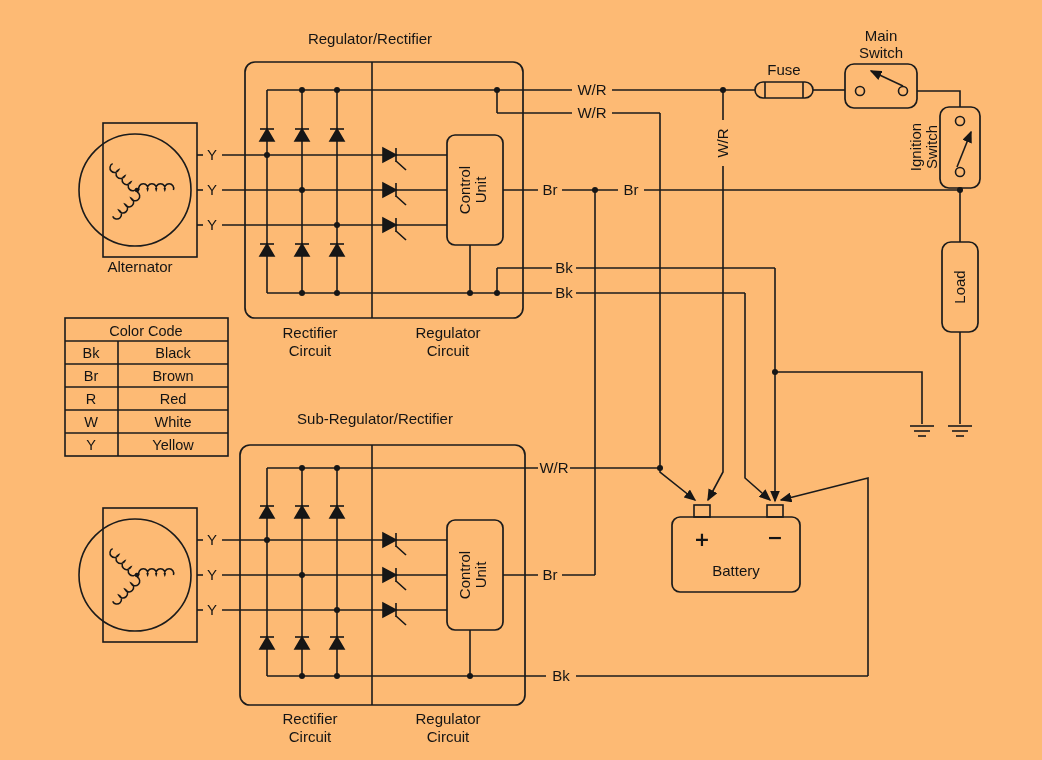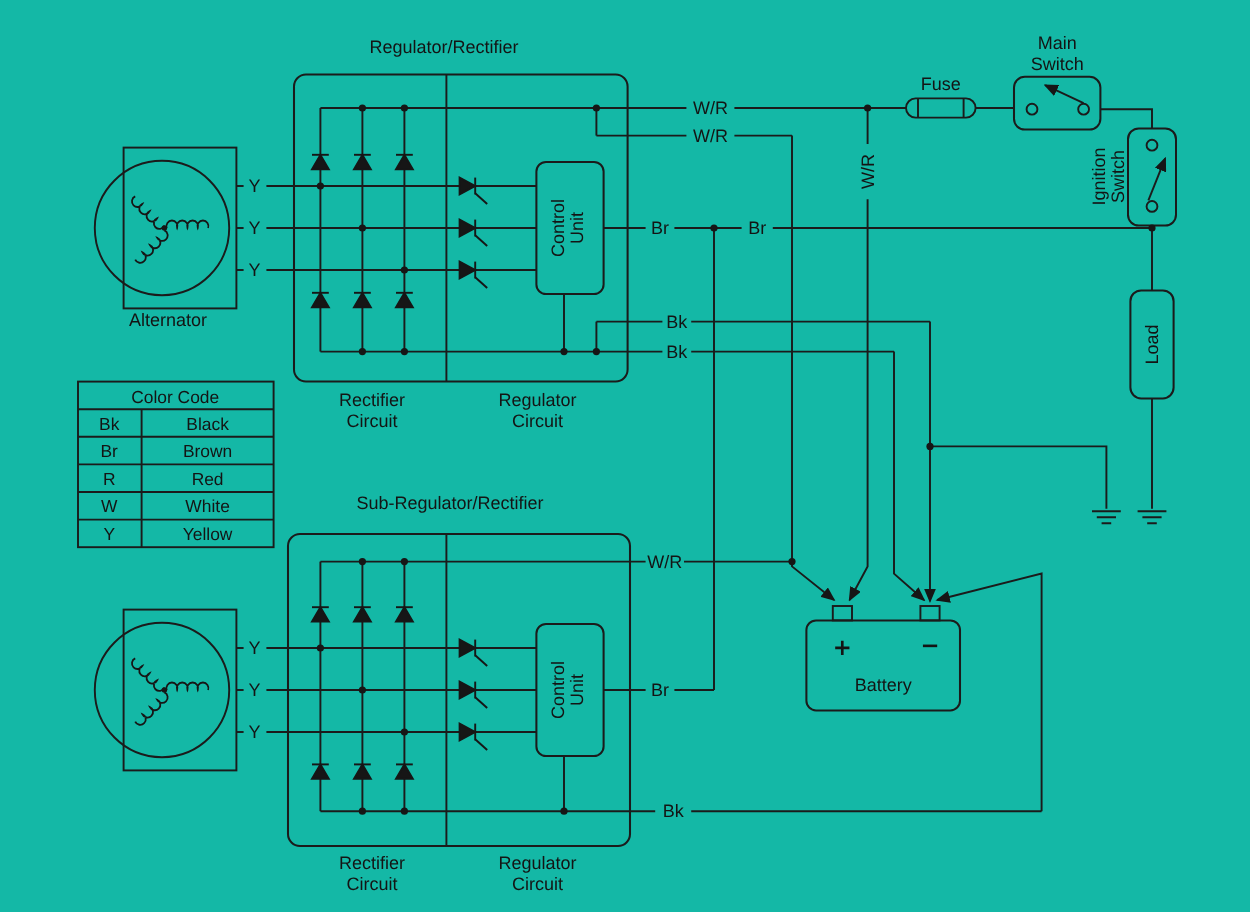--- a/index.html
+++ b/index.html
@@ -1,16 +1,16 @@
 <!DOCTYPE html>
 <html><head>
 <meta charset="utf-8">
 <style>
   html,body{margin:0;padding:0;background:#ffffff;}
-  .stage{position:relative;width:1042px;height:760px;background:#14b8a6;overflow:hidden;
+  .stage{position:relative;width:1042px;height:760px;background:#fdba74;overflow:hidden;
          font-family:"Liberation Sans",sans-serif;}
   svg{position:absolute;left:0;top:0;}
   .w{stroke:#1b1b1b;stroke-width:1.6;fill:none;}
   .box{stroke:#1b1b1b;stroke-width:1.7;fill:none;}
   .lbl{font-family:"Liberation Sans",sans-serif;font-size:15px;fill:#141414;}
   .lbl-c{text-anchor:middle;}
   .tbl{font-family:"Liberation Sans",sans-serif;font-size:14.5px;fill:#141414;}
   .sym{font-family:"DejaVu Sans",sans-serif;font-size:19px;fill:#141414;font-weight:bold;}
   .dot{fill:#161616;stroke:none;}
 </style>

